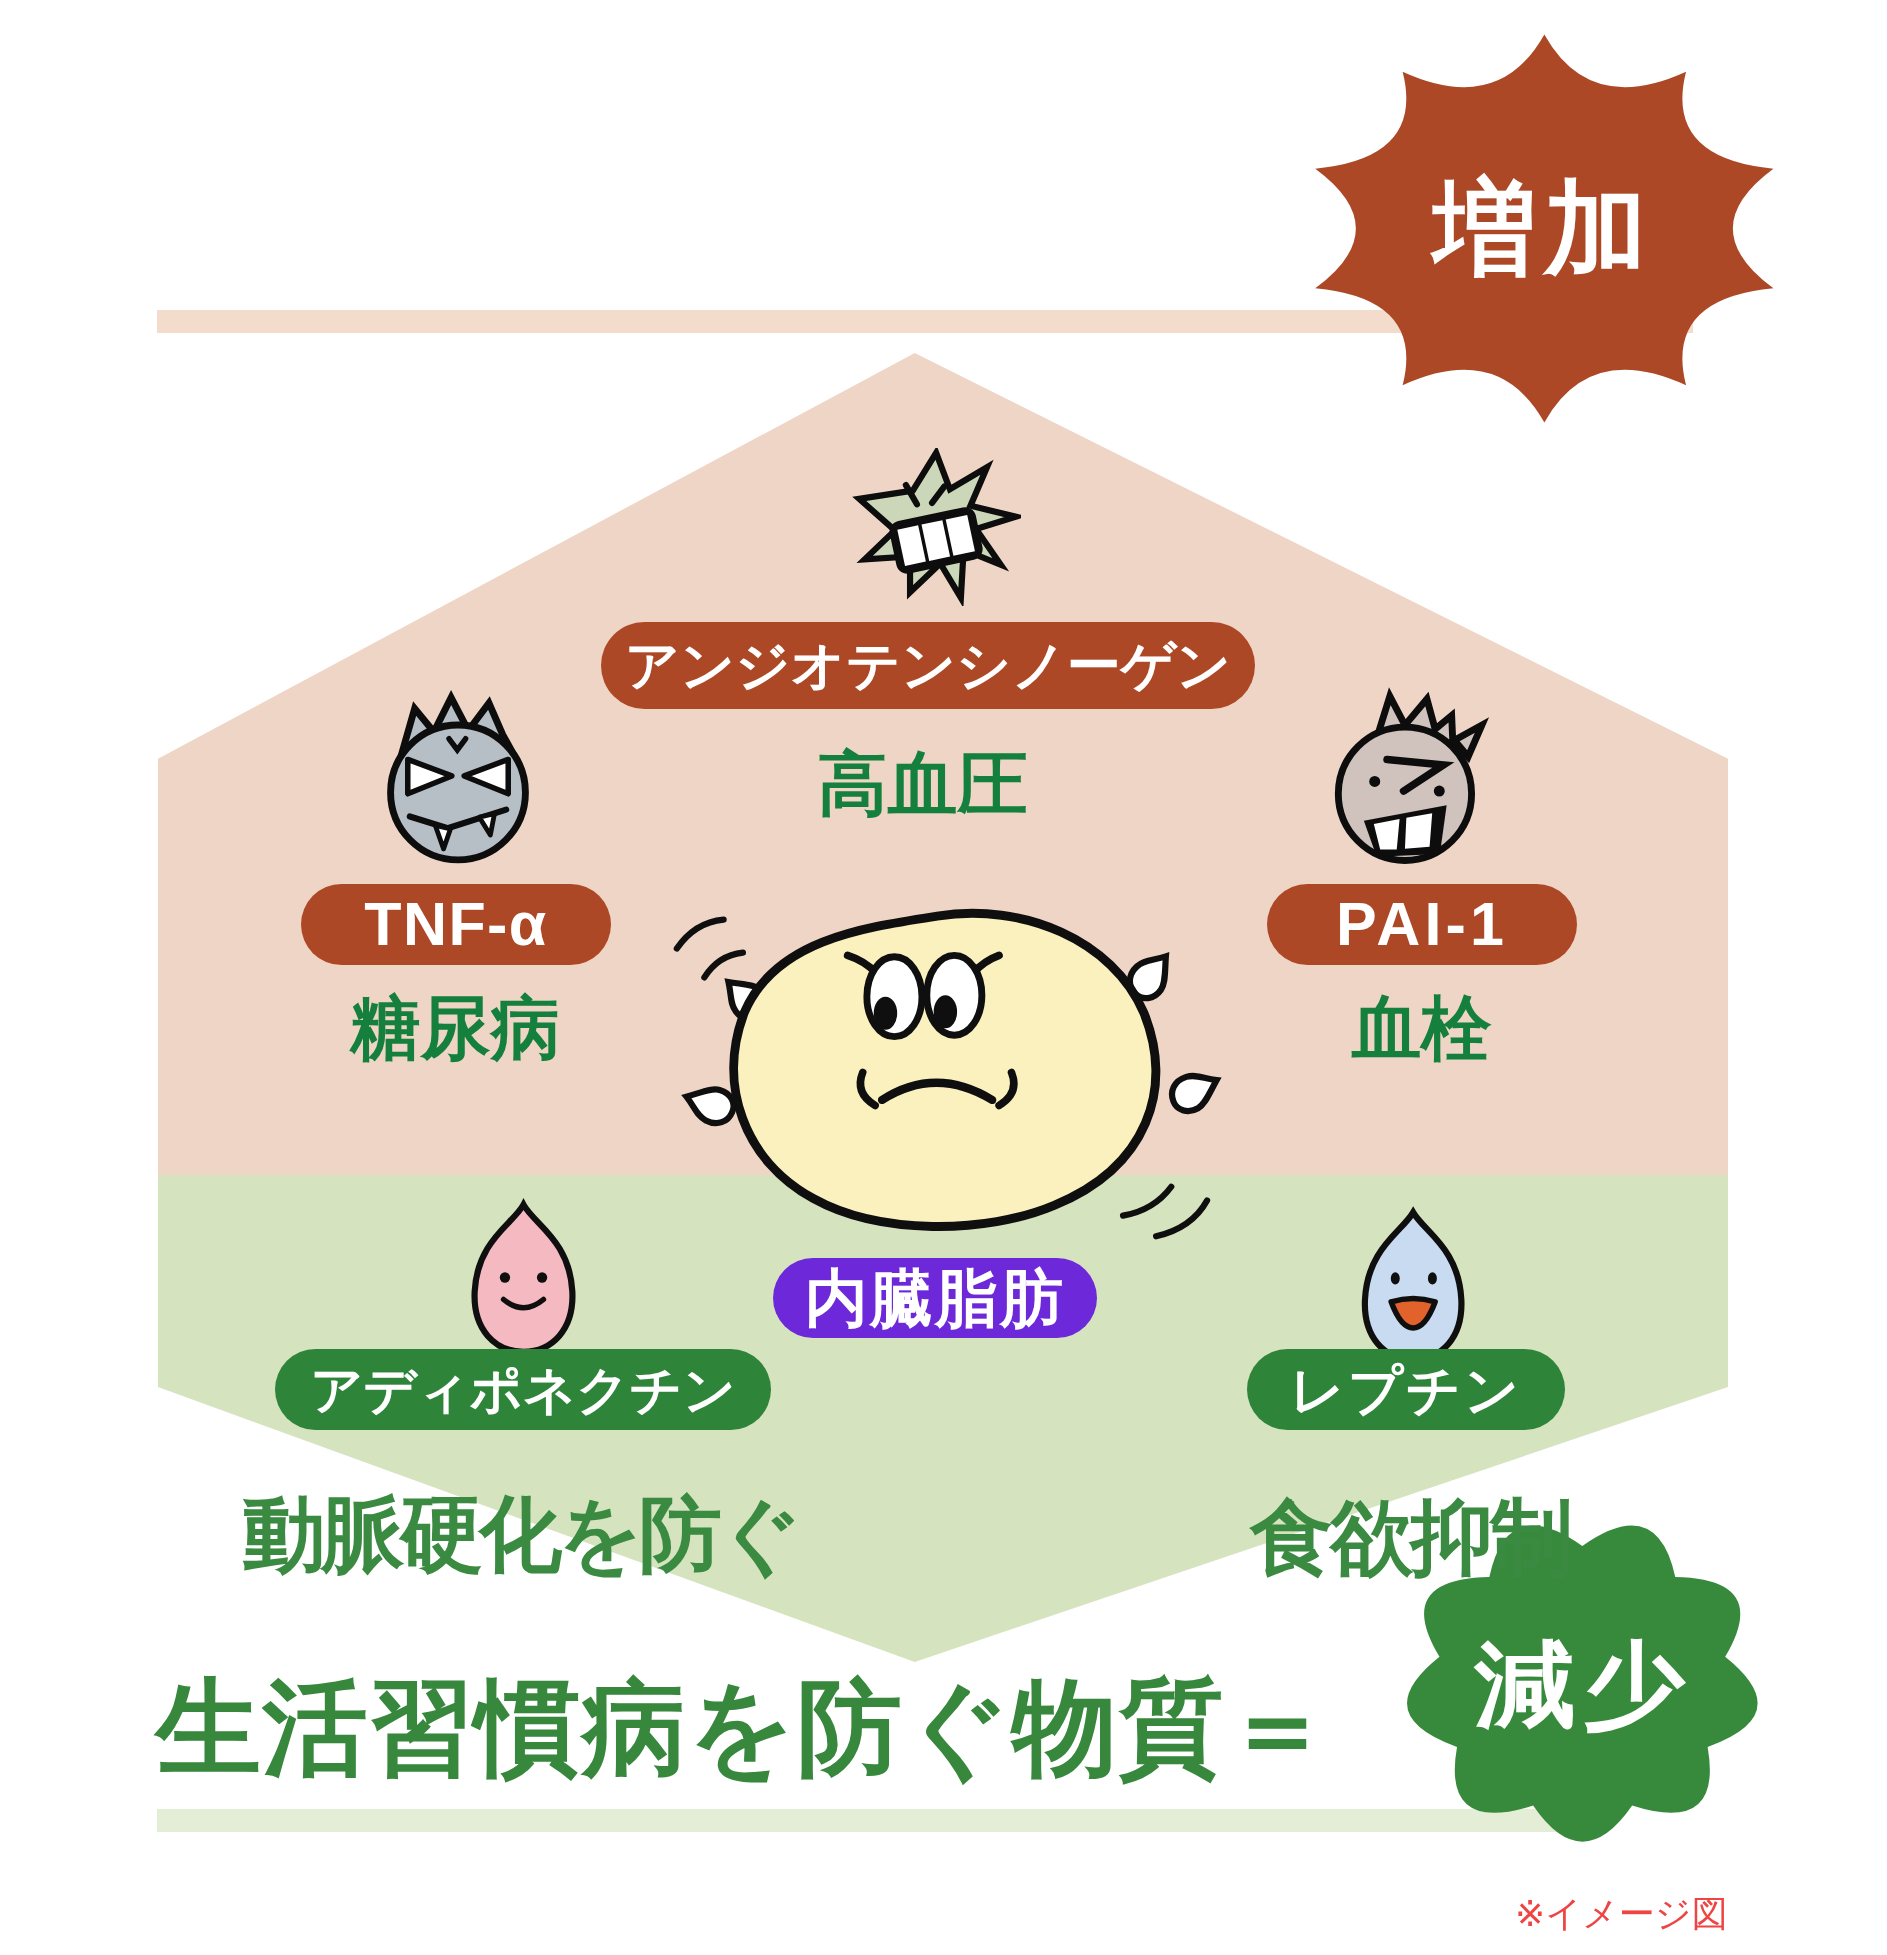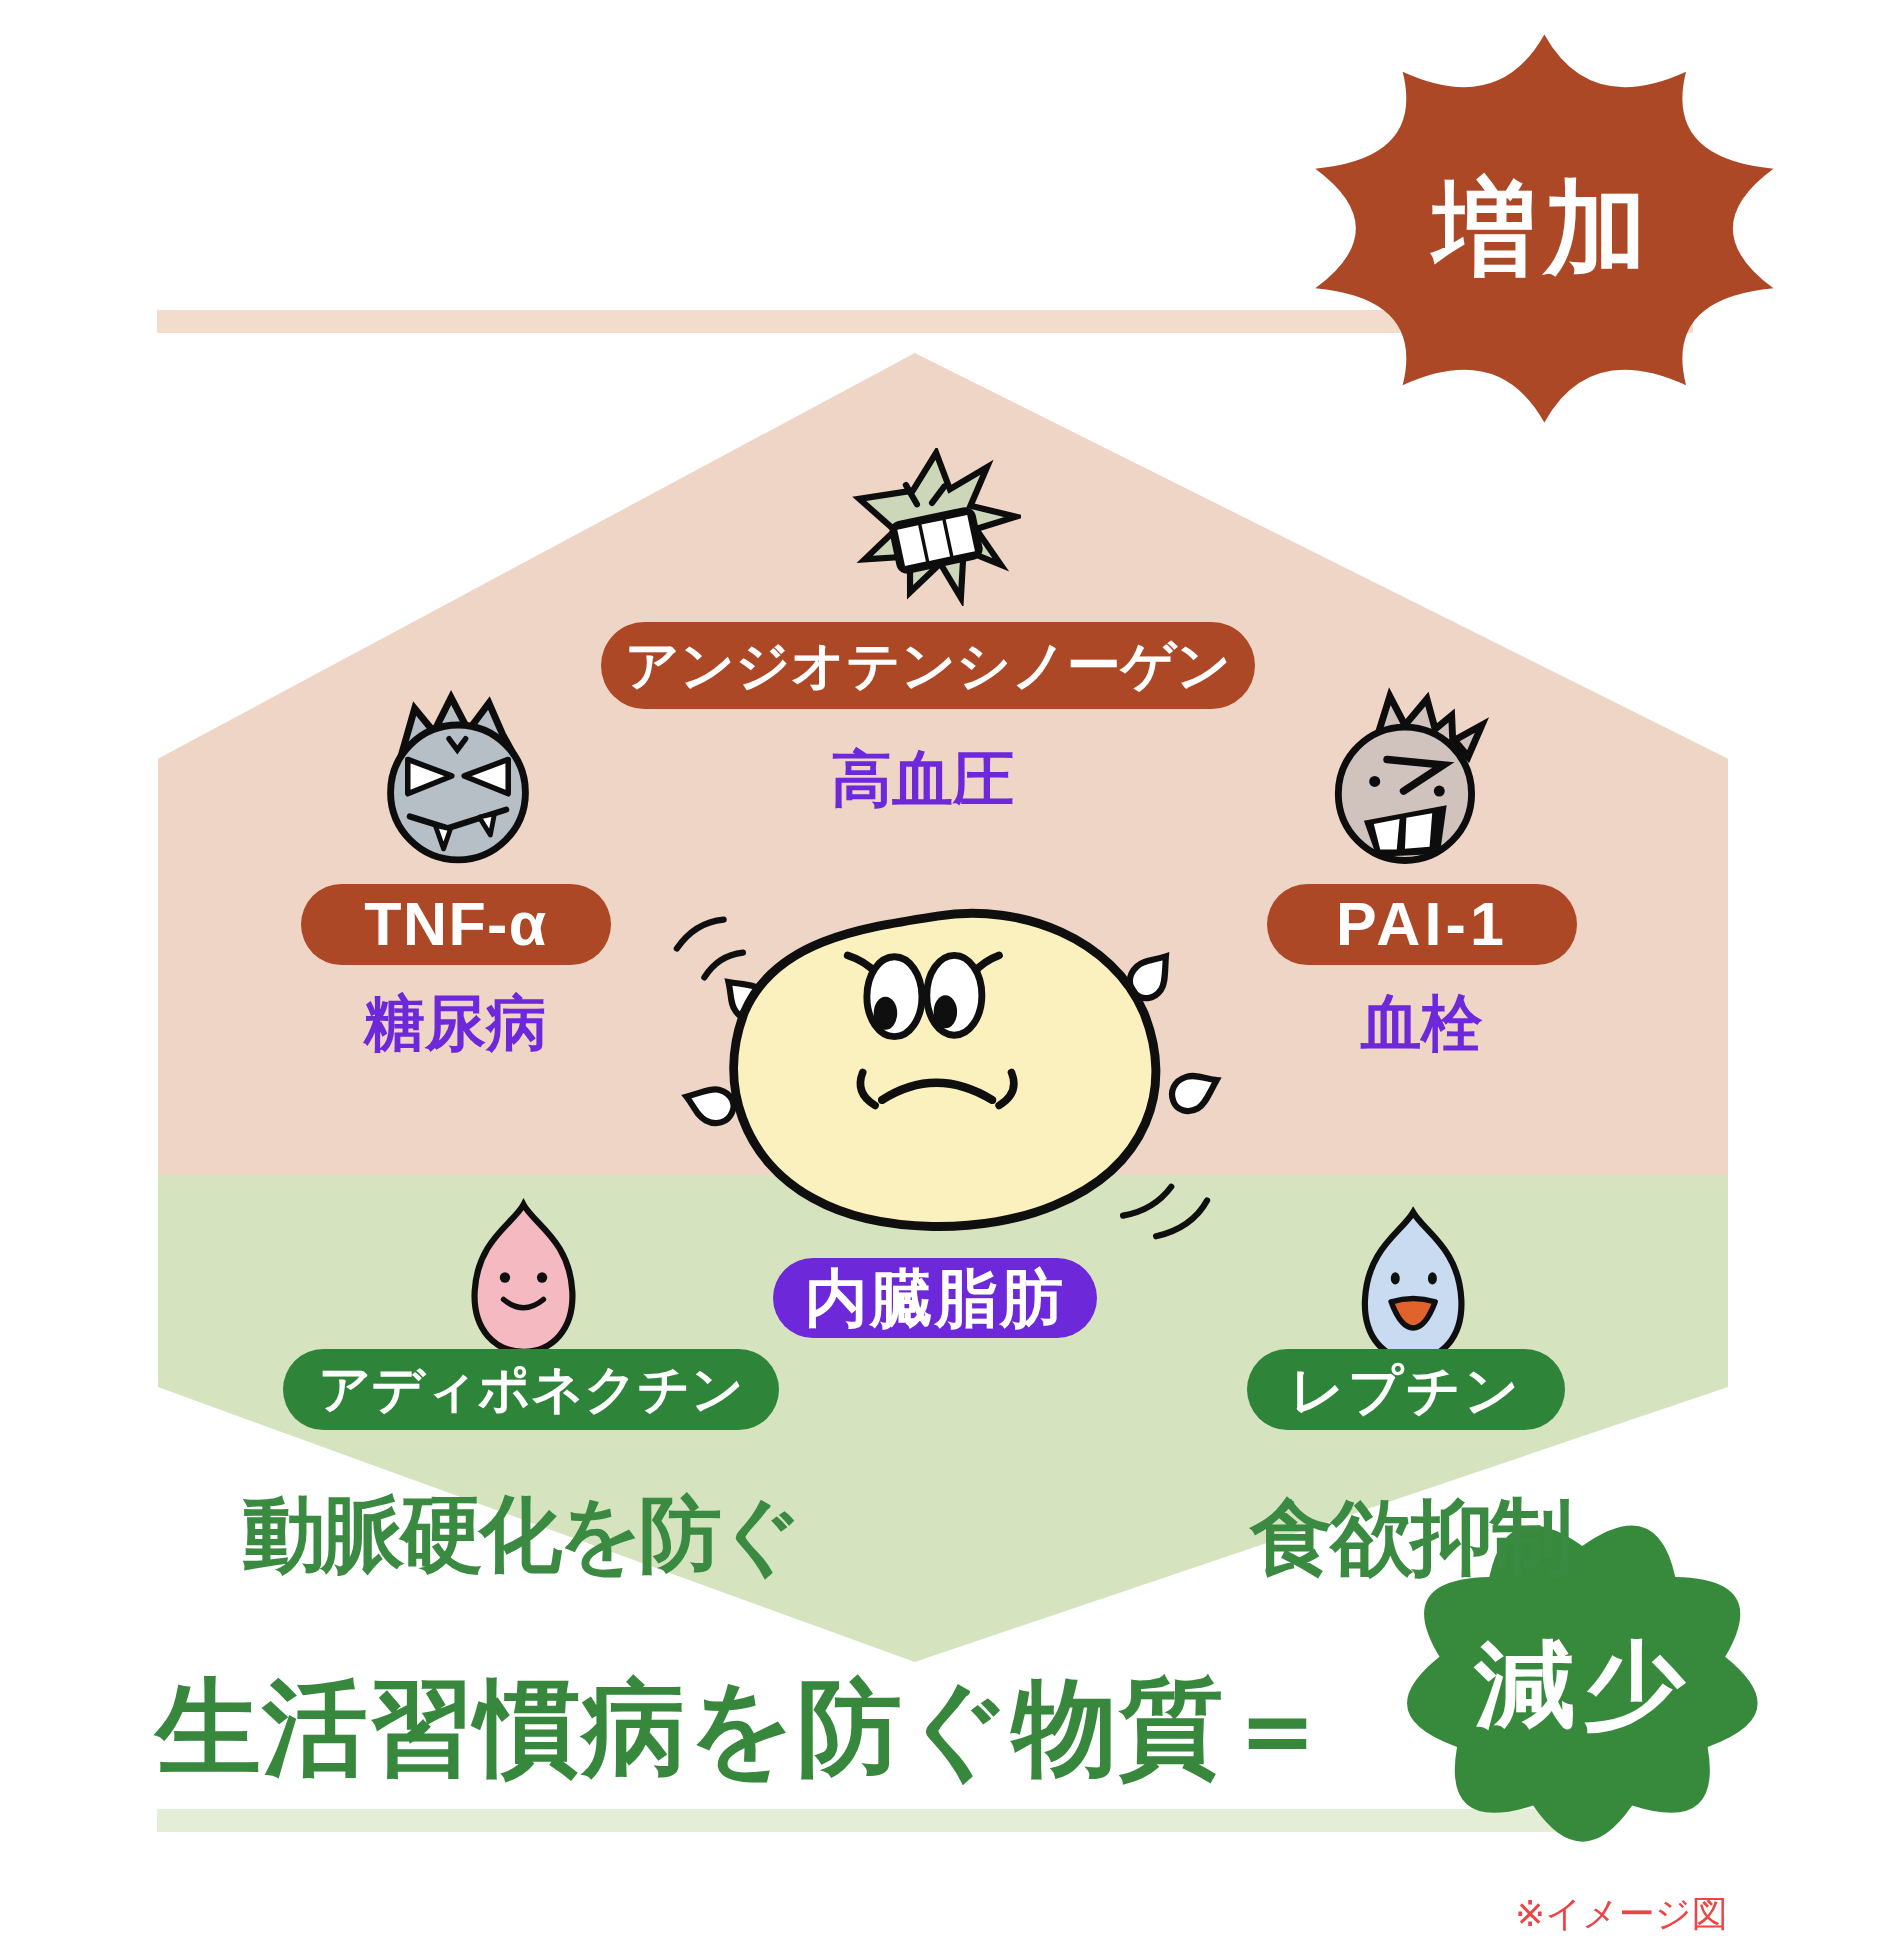--- a/index.html
+++ b/index.html
@@ -24,26 +24,26 @@
   
   .pill{border-radius:44px;display:flex;align-items:center;justify-content:center;
         color:#ffffff;font-weight:bold;white-space:nowrap;z-index:3;line-height:1;}
   .pill.rust{background:#ad4826;}
   .pill.green{background:#2e8438;}
   .pill.navy{background:#6d28d9;}
   .pill-angio{left:601px;top:622px;width:654px;height:87px;font-size:54px;font-family:Liberation Serif, serif;}
   .pill-tnf{left:301px;top:884px;width:310px;height:81px;font-size:61px;letter-spacing:1.4px;}
   .pill-pai{left:1267px;top:884px;width:310px;height:81px;font-size:61px;letter-spacing:4.1px;}
   .pill-visceral{left:773px;top:1258px;width:324px;height:80px;font-size:63px;letter-spacing:2.1px;}
-  .pill-adipo{left:283px;top:1349px;width:496px;height:81px;font-size:52px;font-family:Liberation Serif, serif;}
+  .pill-adipo{left:275px;top:1349px;width:496px;height:81px;font-size:52px;}
   .pill-leptin{left:1247px;top:1349px;width:318px;height:81px;font-size:54px;letter-spacing:2.8px;}
 
   
   .effect{font-weight:bold;text-align:center;white-space:nowrap;z-index:3;line-height:1;}
-  .effect.rust{color:#6d28d9;font-size:61px;}
+  .effect.rust{color:#15803d;font-size:70px;}
   .effect.green{color:#3b8a41;font-size:83px;}
   .fx-kouketsuatsu{left:716px;top:749px;width:413px;}
   .fx-tounyou{left:318px;top:993px;width:275px;}
   .fx-kessen{left:1284px;top:993px;width:275px;}
   .fx-doumyaku{left:176px;top:1493px;width:689px;letter-spacing:-4.1px;}
   .fx-shokuyoku{left:1250px;top:1496px;width:317px;letter-spacing:-2.8px;}
 
   .note{left:1515px;top:1890px;width:303px;font-size:36px;color:#ef4444;z-index:3;white-space:nowrap;}
 
   svg{display:block;}

